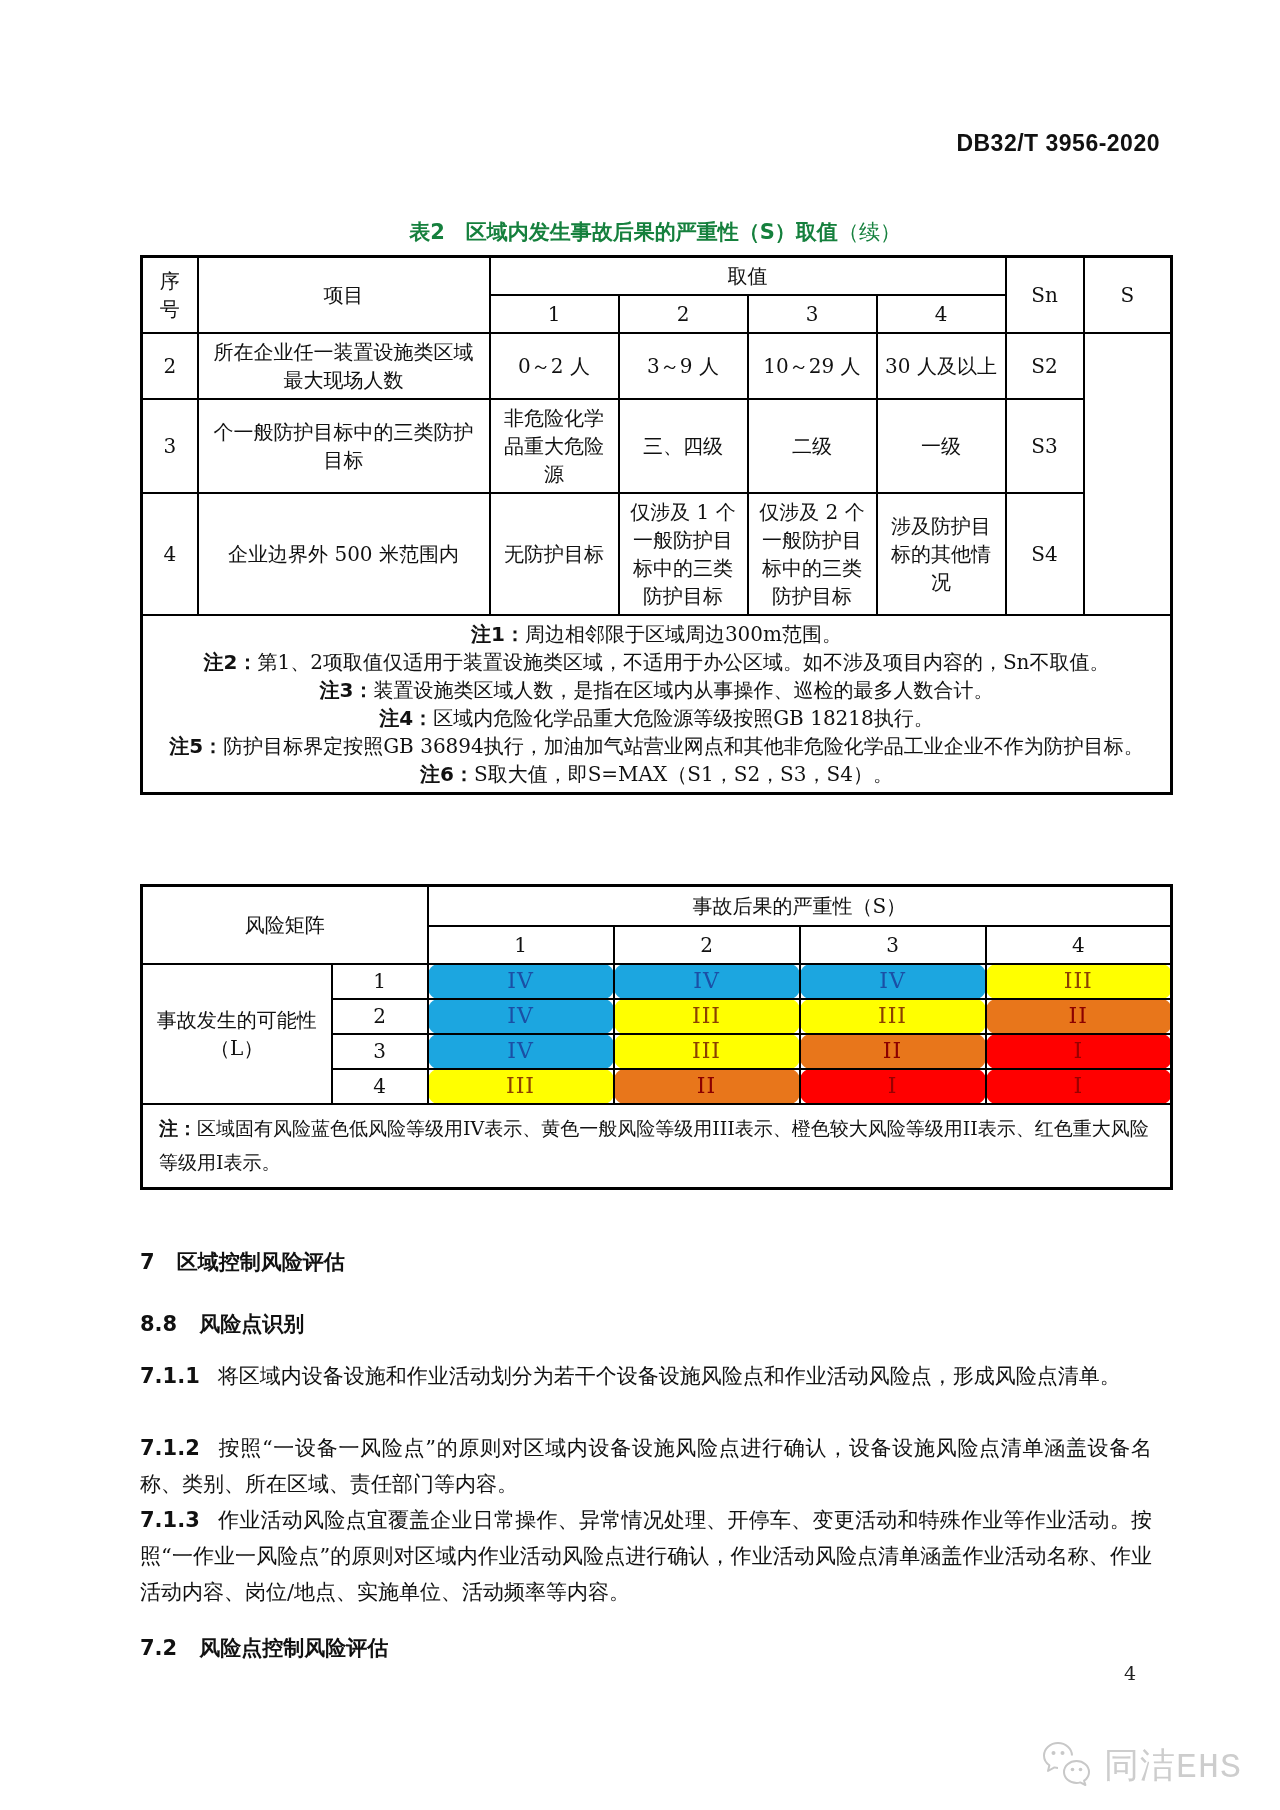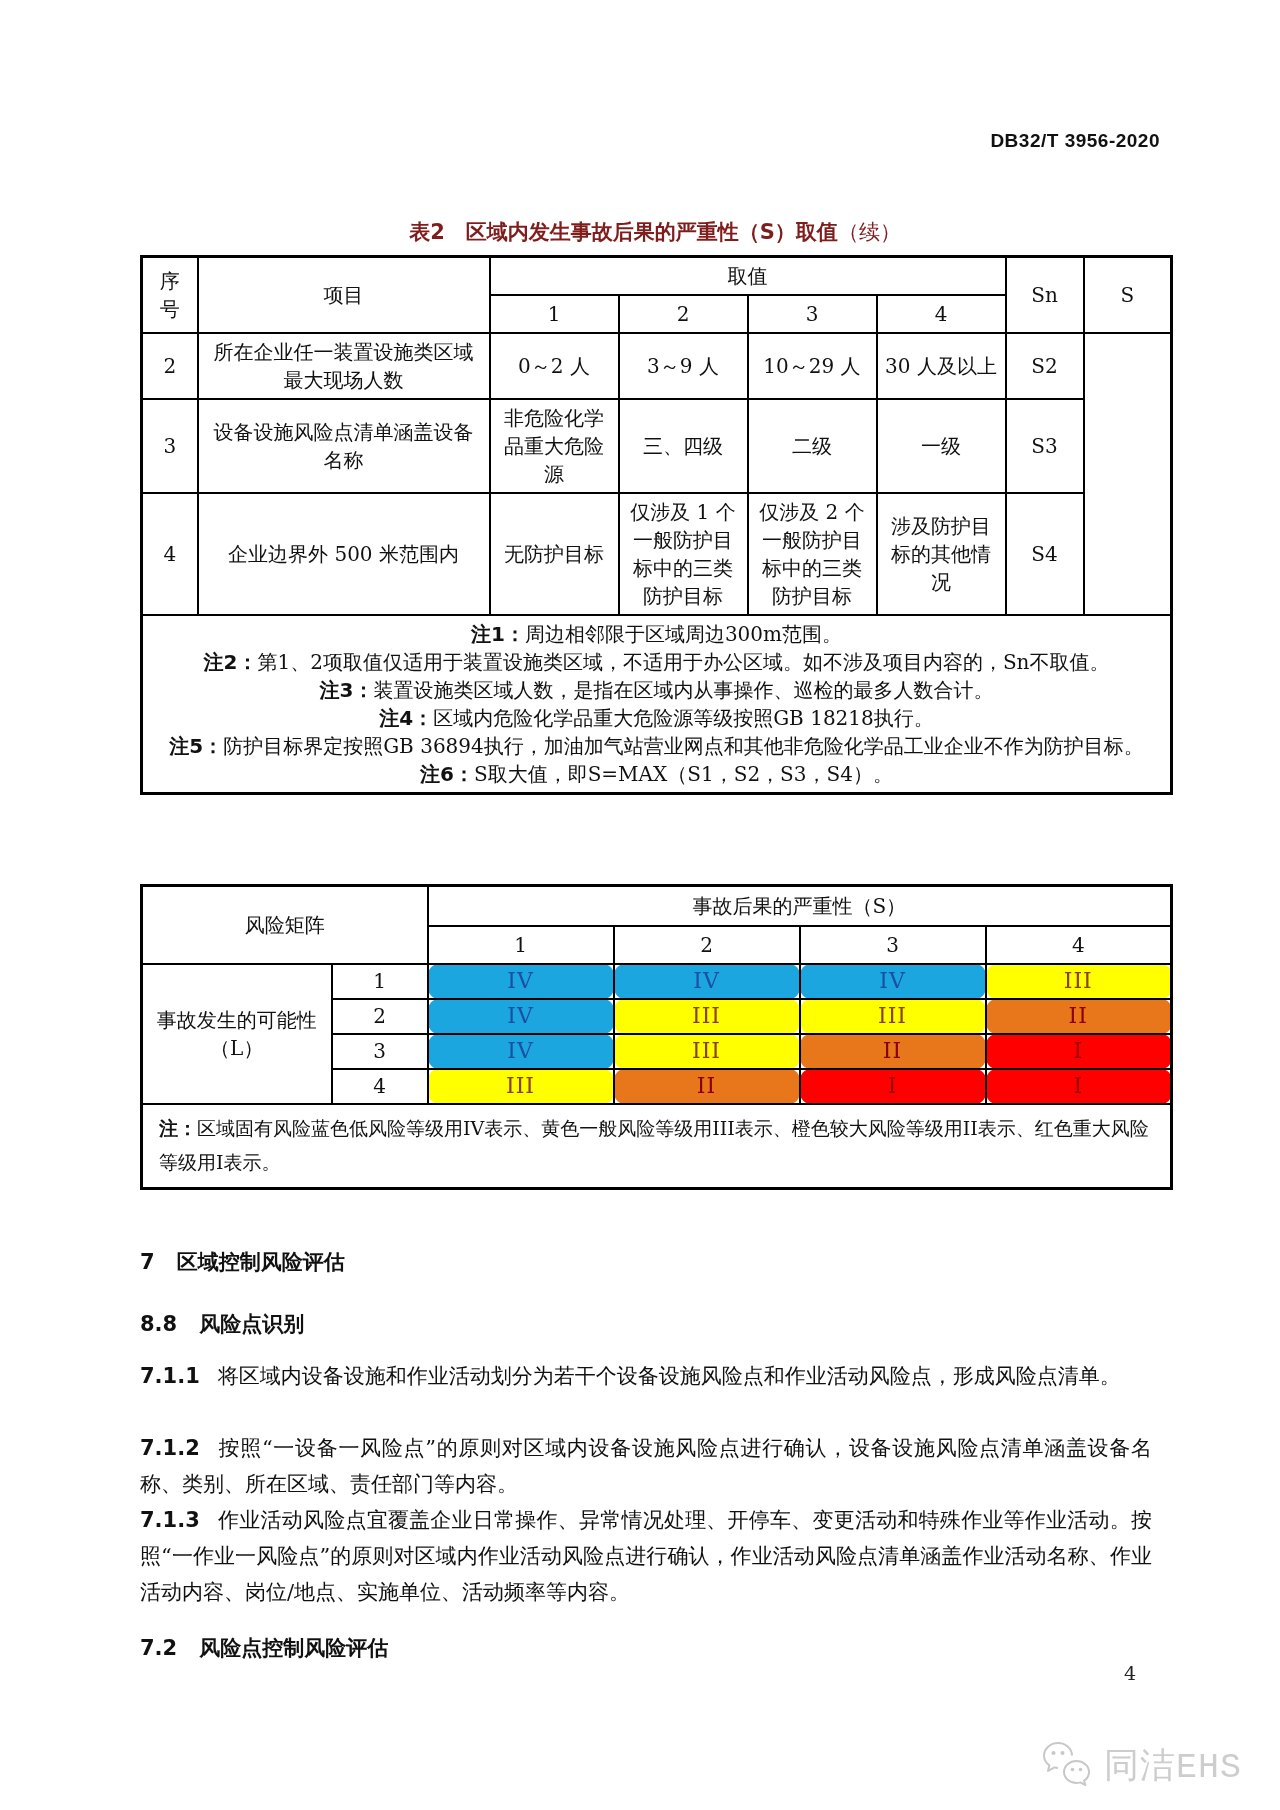--- a/index.html
+++ b/index.html
@@ -13,32 +13,32 @@
     font-family: "DejaVu Serif", "Liberation Serif", serif;
     color: #1a1a1a;
     overflow: hidden;
   }
   .doc-code {
     position: absolute;
     top: 130px;
     right: 120px;
     font-family: "Liberation Sans", sans-serif;
     font-weight: bold;
-    font-size: 19px;
+    font-size: 23px;
     letter-spacing: 0.5px;
     color: #111;
     text-align: center;
   }
   .tbl-title {
     position: absolute;
     left: 140px;
     width: 1030px;
     text-align: center;
     font-size: 21px;
-    color: #7f1d1d;
+    color: #15803d;
   }
   .tbl-title .bold-part {
     font-family: "DejaVu Sans", "Liberation Sans", sans-serif;
     font-weight: bold;
   }
   .tbl-title .light-part {
     font-family: "DejaVu Serif", serif;
     font-weight: normal;
   }
   #t2-title { top: 218px; }
@@ -195,21 +195,21 @@
       <td class="left-al">所在企业任一装置设施类区域最大现场人数</td>
       <td>0～2 人</td>
       <td>3～9 人</td>
       <td>10～29 人</td>
       <td>30 人及以上</td>
       <td>S2</td>
       <td rowspan="3"></td>
     </tr>
     <tr>
       <td class="r3">3</td>
-      <td class="left-al">设备设施风险点清单涵盖设备名称</td>
+      <td class="left-al">个一般防护目标中的三类防护目标</td>
       <td>非危险化学品重大危险源</td>
       <td>三、四级</td>
       <td>二级</td>
       <td>一级</td>
       <td>S3</td>
     </tr>
     <tr>
       <td class="r4">4</td>
       <td class="left-al">企业边界外 500 米范围内</td>
       <td>无防护目标</td>

